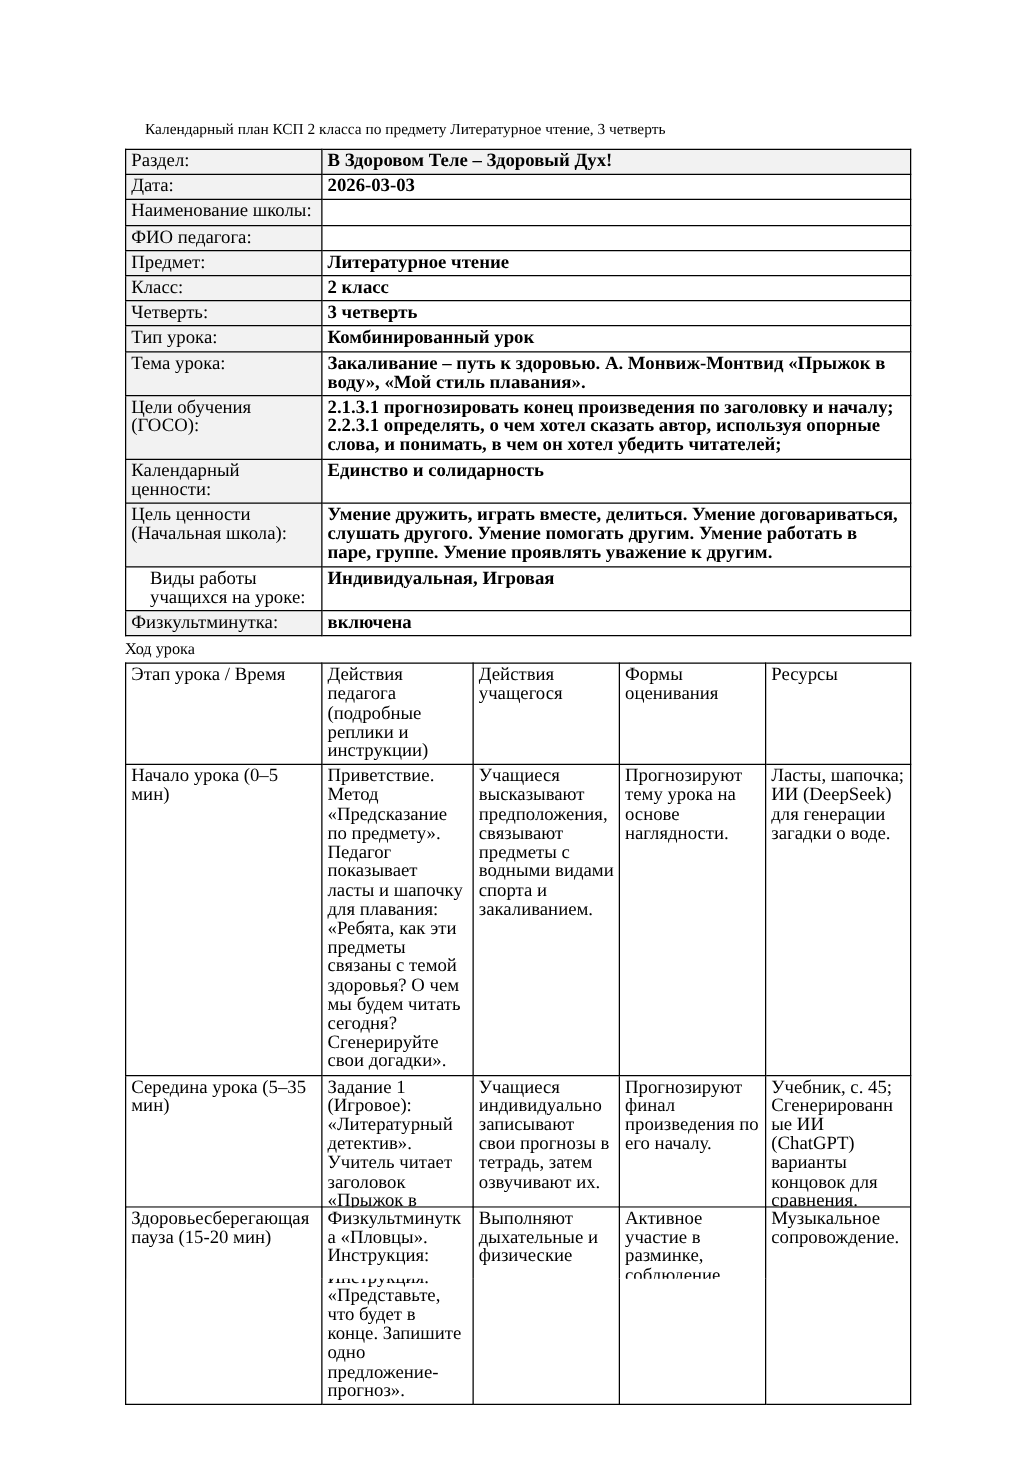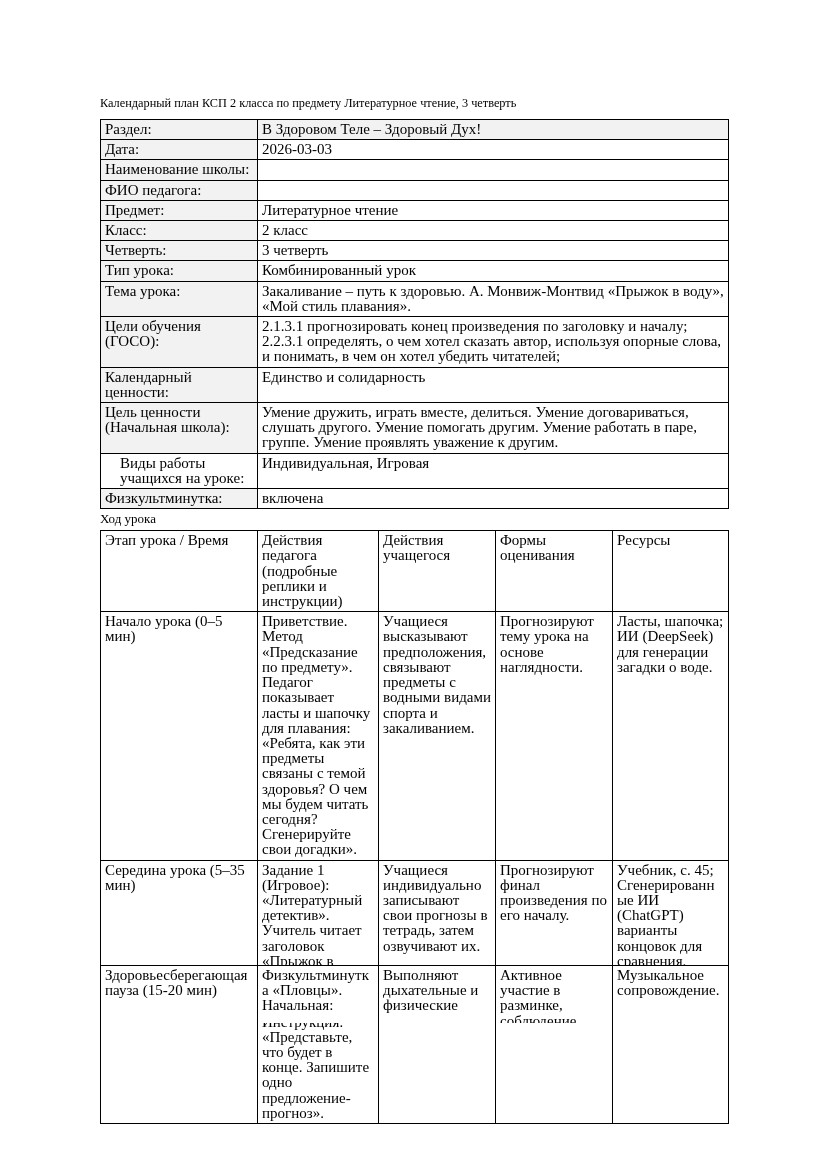--- a/index.html
+++ b/index.html
@@ -21,21 +21,21 @@
   }
   .content {
     position: absolute;
     left: 100px;
     top: 96px;
     width: 628px;
   }
   .doc-title {
     font-size: 12.3px;
     line-height: 15px;
-    margin: 0 0 8px 0;
+    margin: 0 0 8px 16px;
     white-space: nowrap;
   }
   .section-label {
     font-size: 13px;
     line-height: 15px;
     margin: 2px 0 4px 0;
   }
   table {
     border-collapse: collapse;
     width: 628px;
@@ -53,20 +53,21 @@
     overflow-wrap: break-word;
   }
   
   .info-table col.c-label { width: 157px; }
   .info-table col.c-value { width: 471px; }
   .info-table td.label {
     background: #f2f2f2;
   }
   .info-table td.value {
     background: #ffffff;
+    font-weight: bold;
   }
   .info-table tr.highlight td.label,
   .info-table tr.highlight td.value {
     background: #f2f2f2;
   }
   .info-table tr.plain td.label {
     background: #ffffff;
     padding-left: 19px;
   }
   
@@ -207,21 +208,21 @@
       <colgroup>
         <col class="c1">
           <col class="c2">
           <col class="c3">
           <col class="c4">
           <col class="c5">
       </colgroup>
       <tbody>
         <tr>
           <td>Здоровьесберегающая пауза (15-20 мин)</td>
-          <td>Физкультминутка «Пловцы». Начальная:</td>
+          <td>Физкультминутка «Пловцы». Инструкция:</td>
           <td>Выполняют дыхательные и физические</td>
           <td>Активное участие в разминке, соблюдение ритма.</td>
           <td>Музыкальное сопровождение.</td>
         </tr>
       </tbody>
     </table>
   </div>
 
 </div>
 

